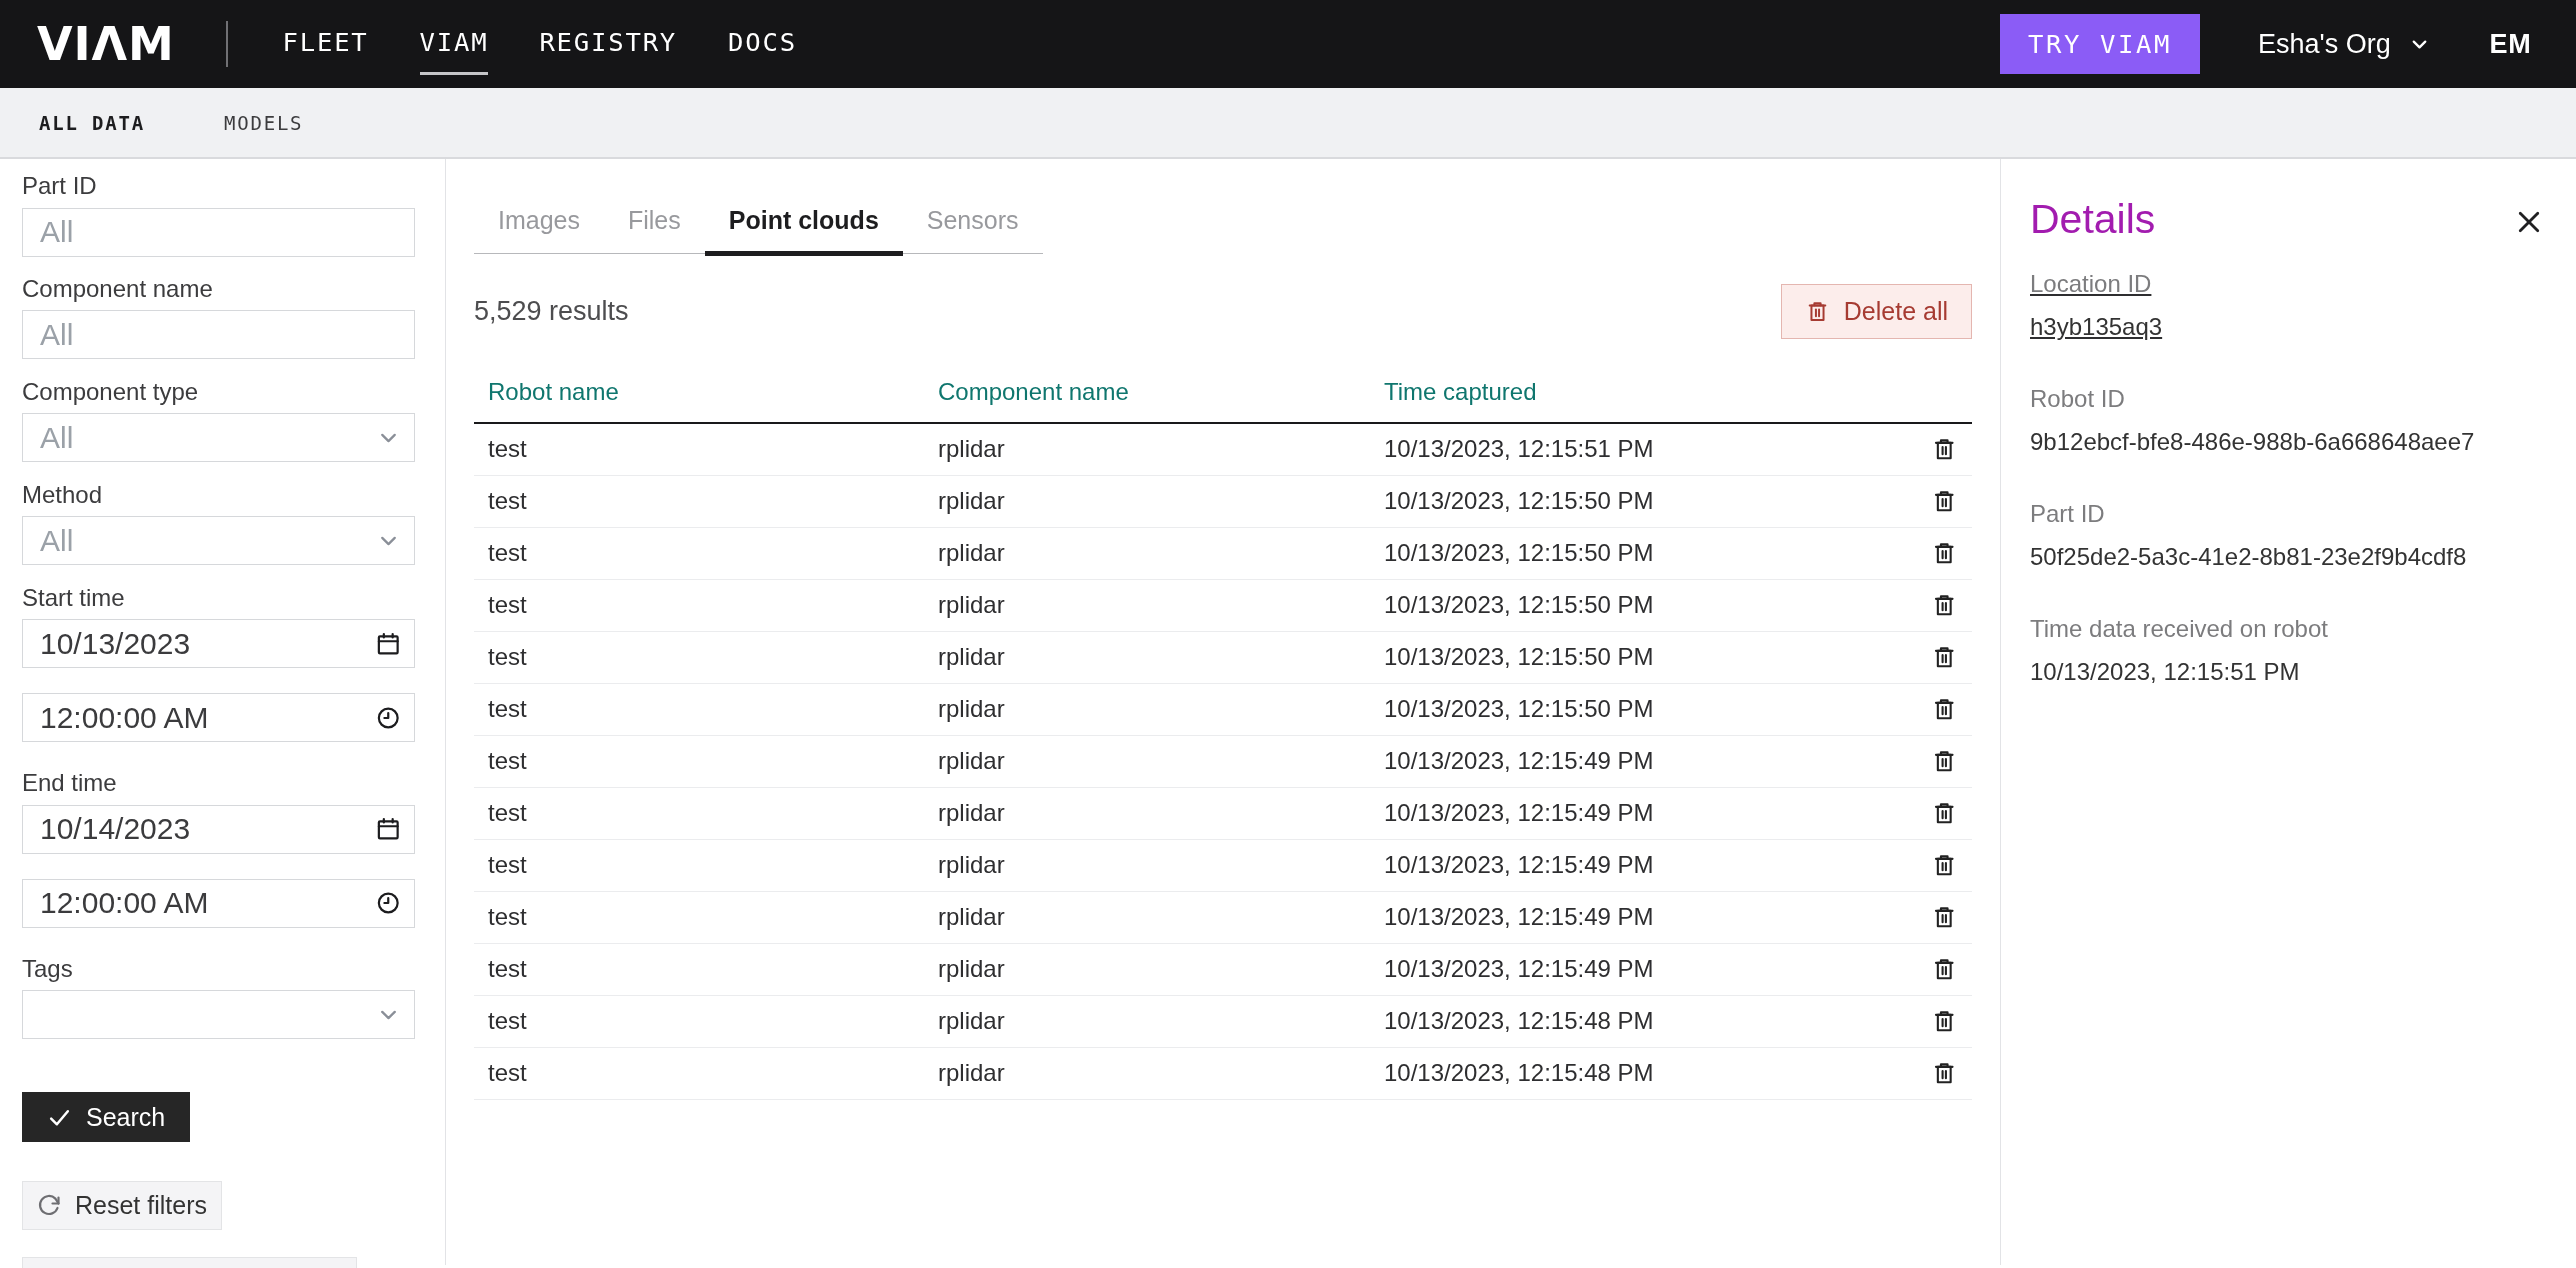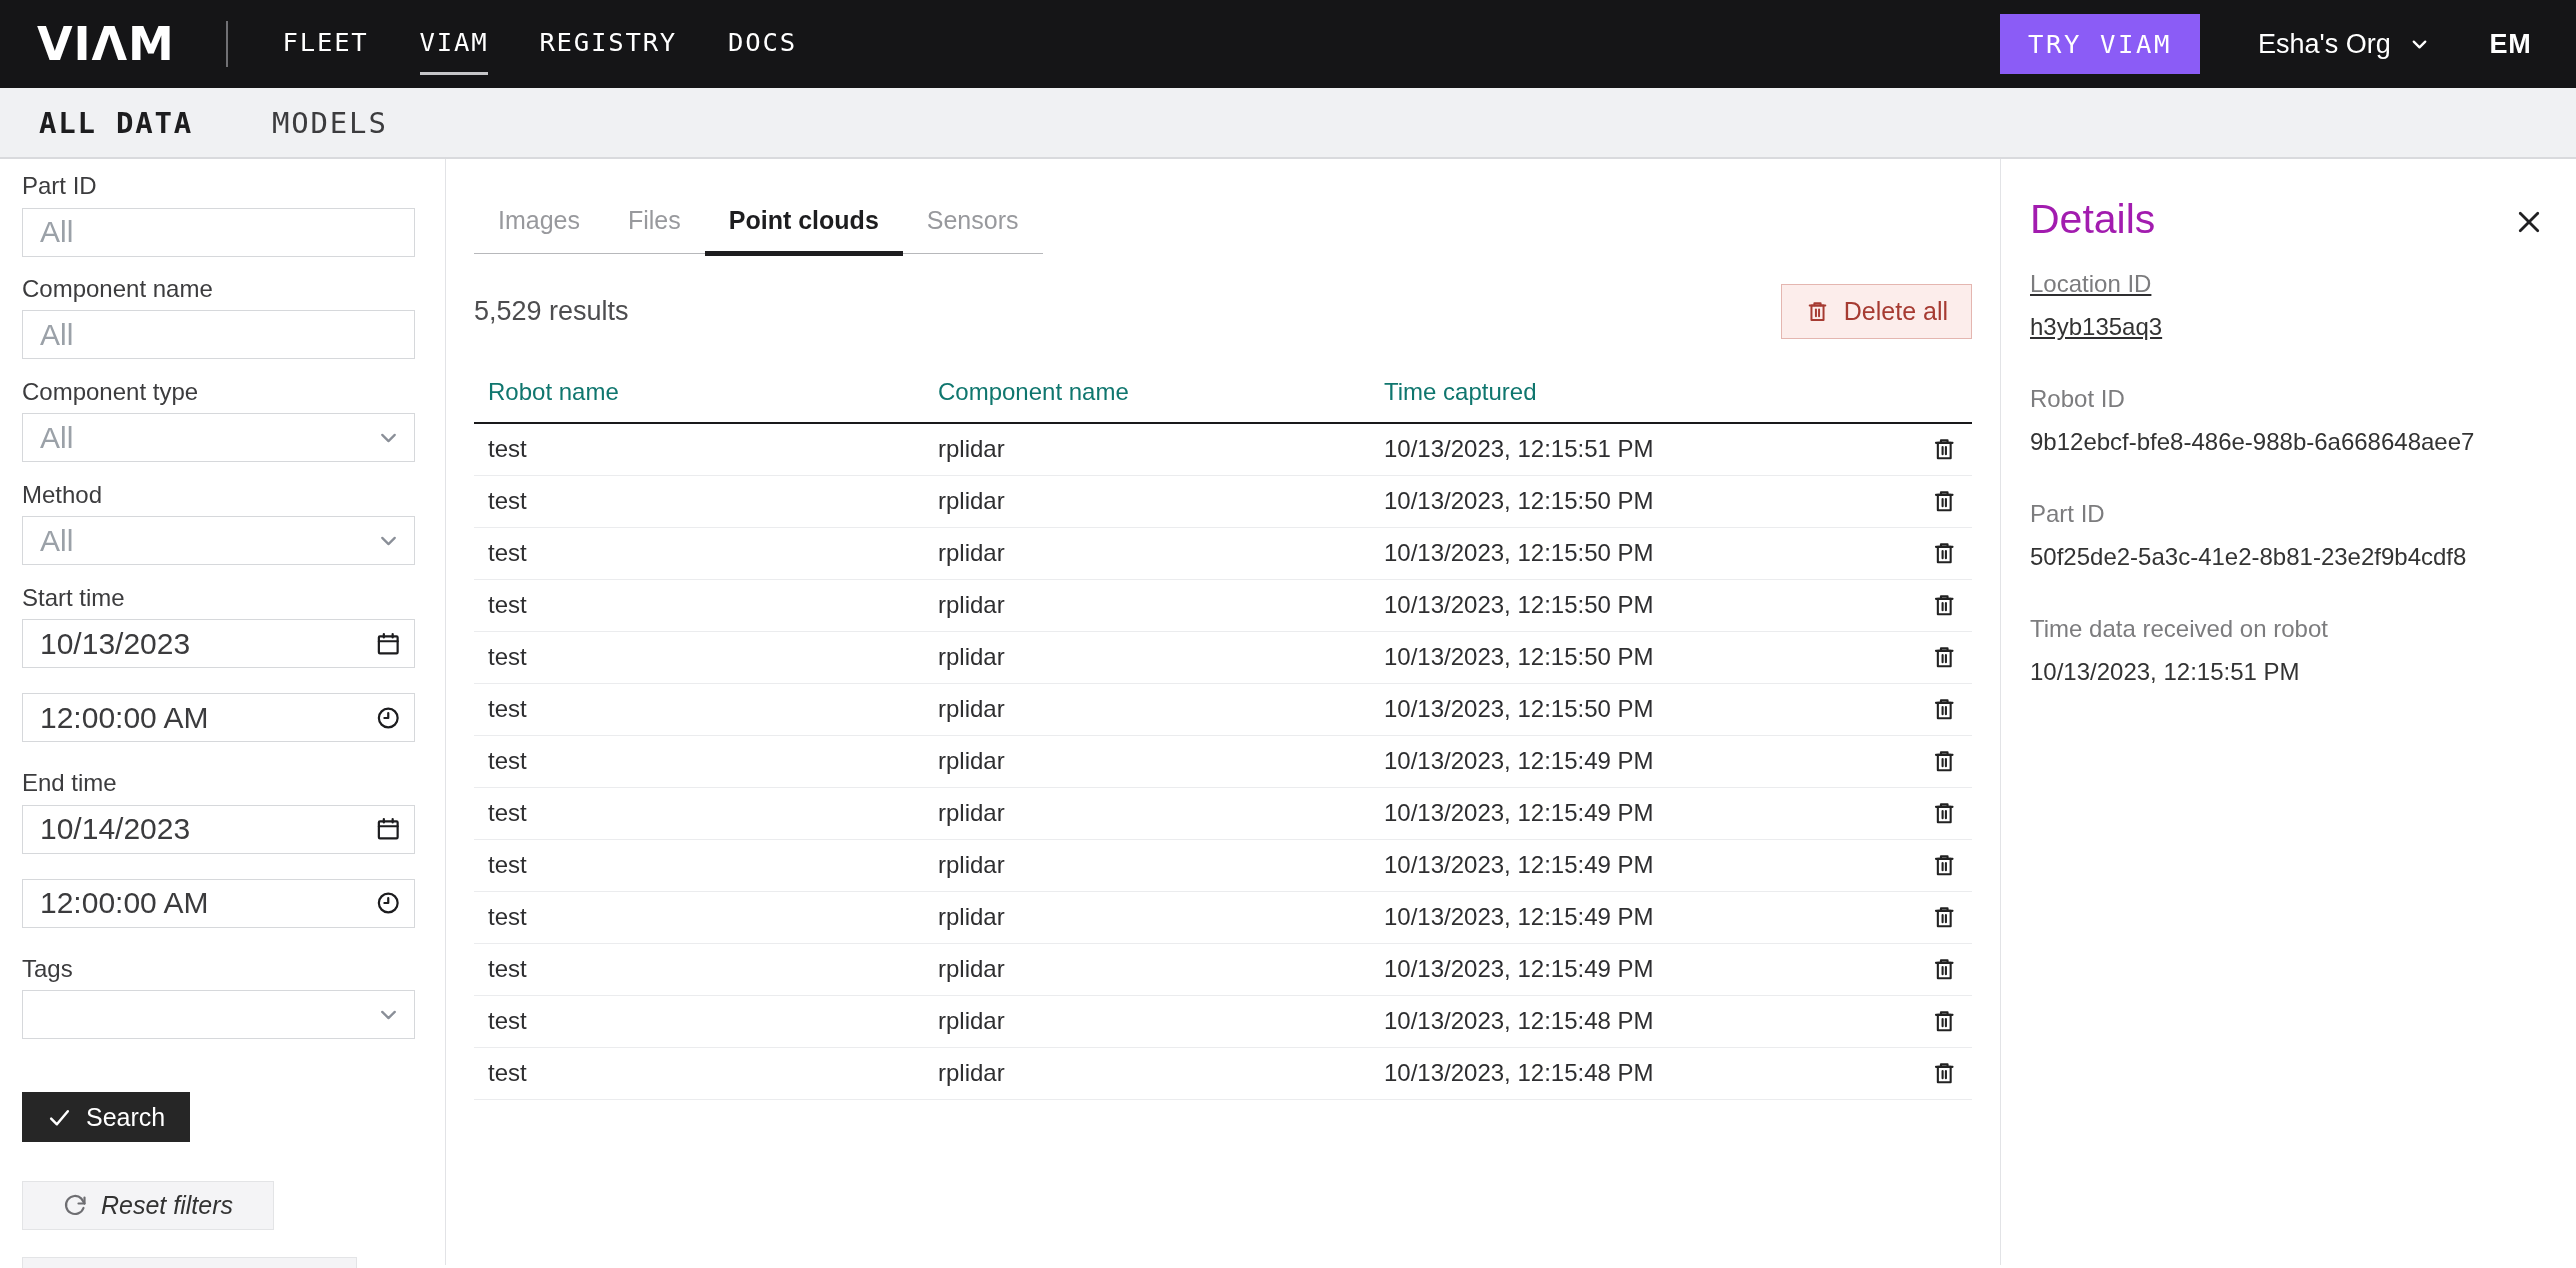--- a/index.html
+++ b/index.html
@@ -25,21 +25,21 @@
   .org-switcher { display:flex; align-items:center; gap:17.6px; font-size:27px;
     font-weight:500; cursor:pointer; }
   .user-initials { font-size:27px; font-weight:700; letter-spacing:0.9px;
     cursor:pointer; margin-right:5.3px; }
   .icon { display:inline-block; vertical-align:middle; }
 
   
   .subnav { height:71px; background:var(--subnav-bg,#f0f1f3);
     border-bottom:2.6px solid #d9dadd; display:flex; align-items:center;
     gap:79px; padding-left:39px; }
-  .subnav-item { font-family:"DejaVu Sans Mono", monospace; font-size:29px;
+  .subnav-item { font-family:"DejaVu Sans Mono", monospace; font-size:19px;
     letter-spacing:1.8px; color:#3c3c3e; text-decoration:none; cursor:pointer; }
   .subnav-item.active { font-weight:700; color:#1d1d1f; }
 
   
   .content { display:flex; height:1106px; }
 
   
   .sidebar { width:446px; flex:none; border-right:1.8px solid #e2e3e6;
     padding:14px 30px 0 22px; }
   .fgroup { margin-bottom:19.4px; }
@@ -56,21 +56,21 @@
   .select { cursor:pointer; }
   .select .val { color:#9ba1a8; }
   .icon-right { position:absolute; right:14px; top:50%;
     transform:translateY(-50%); pointer-events:none; }
   .dt-time { margin-top:25px; }
   .btn { display:inline-flex; align-items:center; gap:14px; cursor:pointer;
     font-family:"Liberation Sans", sans-serif; font-size:25px; border:none; }
   .btn-search { margin-top:34px; height:50px; padding:0 25px;
     background:var(--search-btn-bg,#262626); color:#fff; }
   .btn-light { background:#f4f4f6; border:1.8px solid #e3e4e6; color:#333; }
-  .btn-reset { margin-top:39px; height:49px; padding:0 40px;font-style:italic; }
+  .btn-reset { margin-top:39px; height:49px; padding:0 14px; }
   .btn-copy { margin-top:26.5px; height:49px; padding:0 21px; }
   .btn-row { display:block; }
 
   
   .main { flex:1; min-width:0; padding:0 28px; }
   .tabs { display:inline-flex; border-bottom:1.8px solid #b7b8bb; margin-top:35px; }
   .tab { position:relative; font-size:25px; color:#98999d; padding:12.4px 24px 17.6px;
     cursor:pointer; }
   .tab.active { color:#1d1d1f; font-weight:700; }
   .tab.active::after { content:""; position:absolute; left:0; right:0; bottom:-2.6px;

